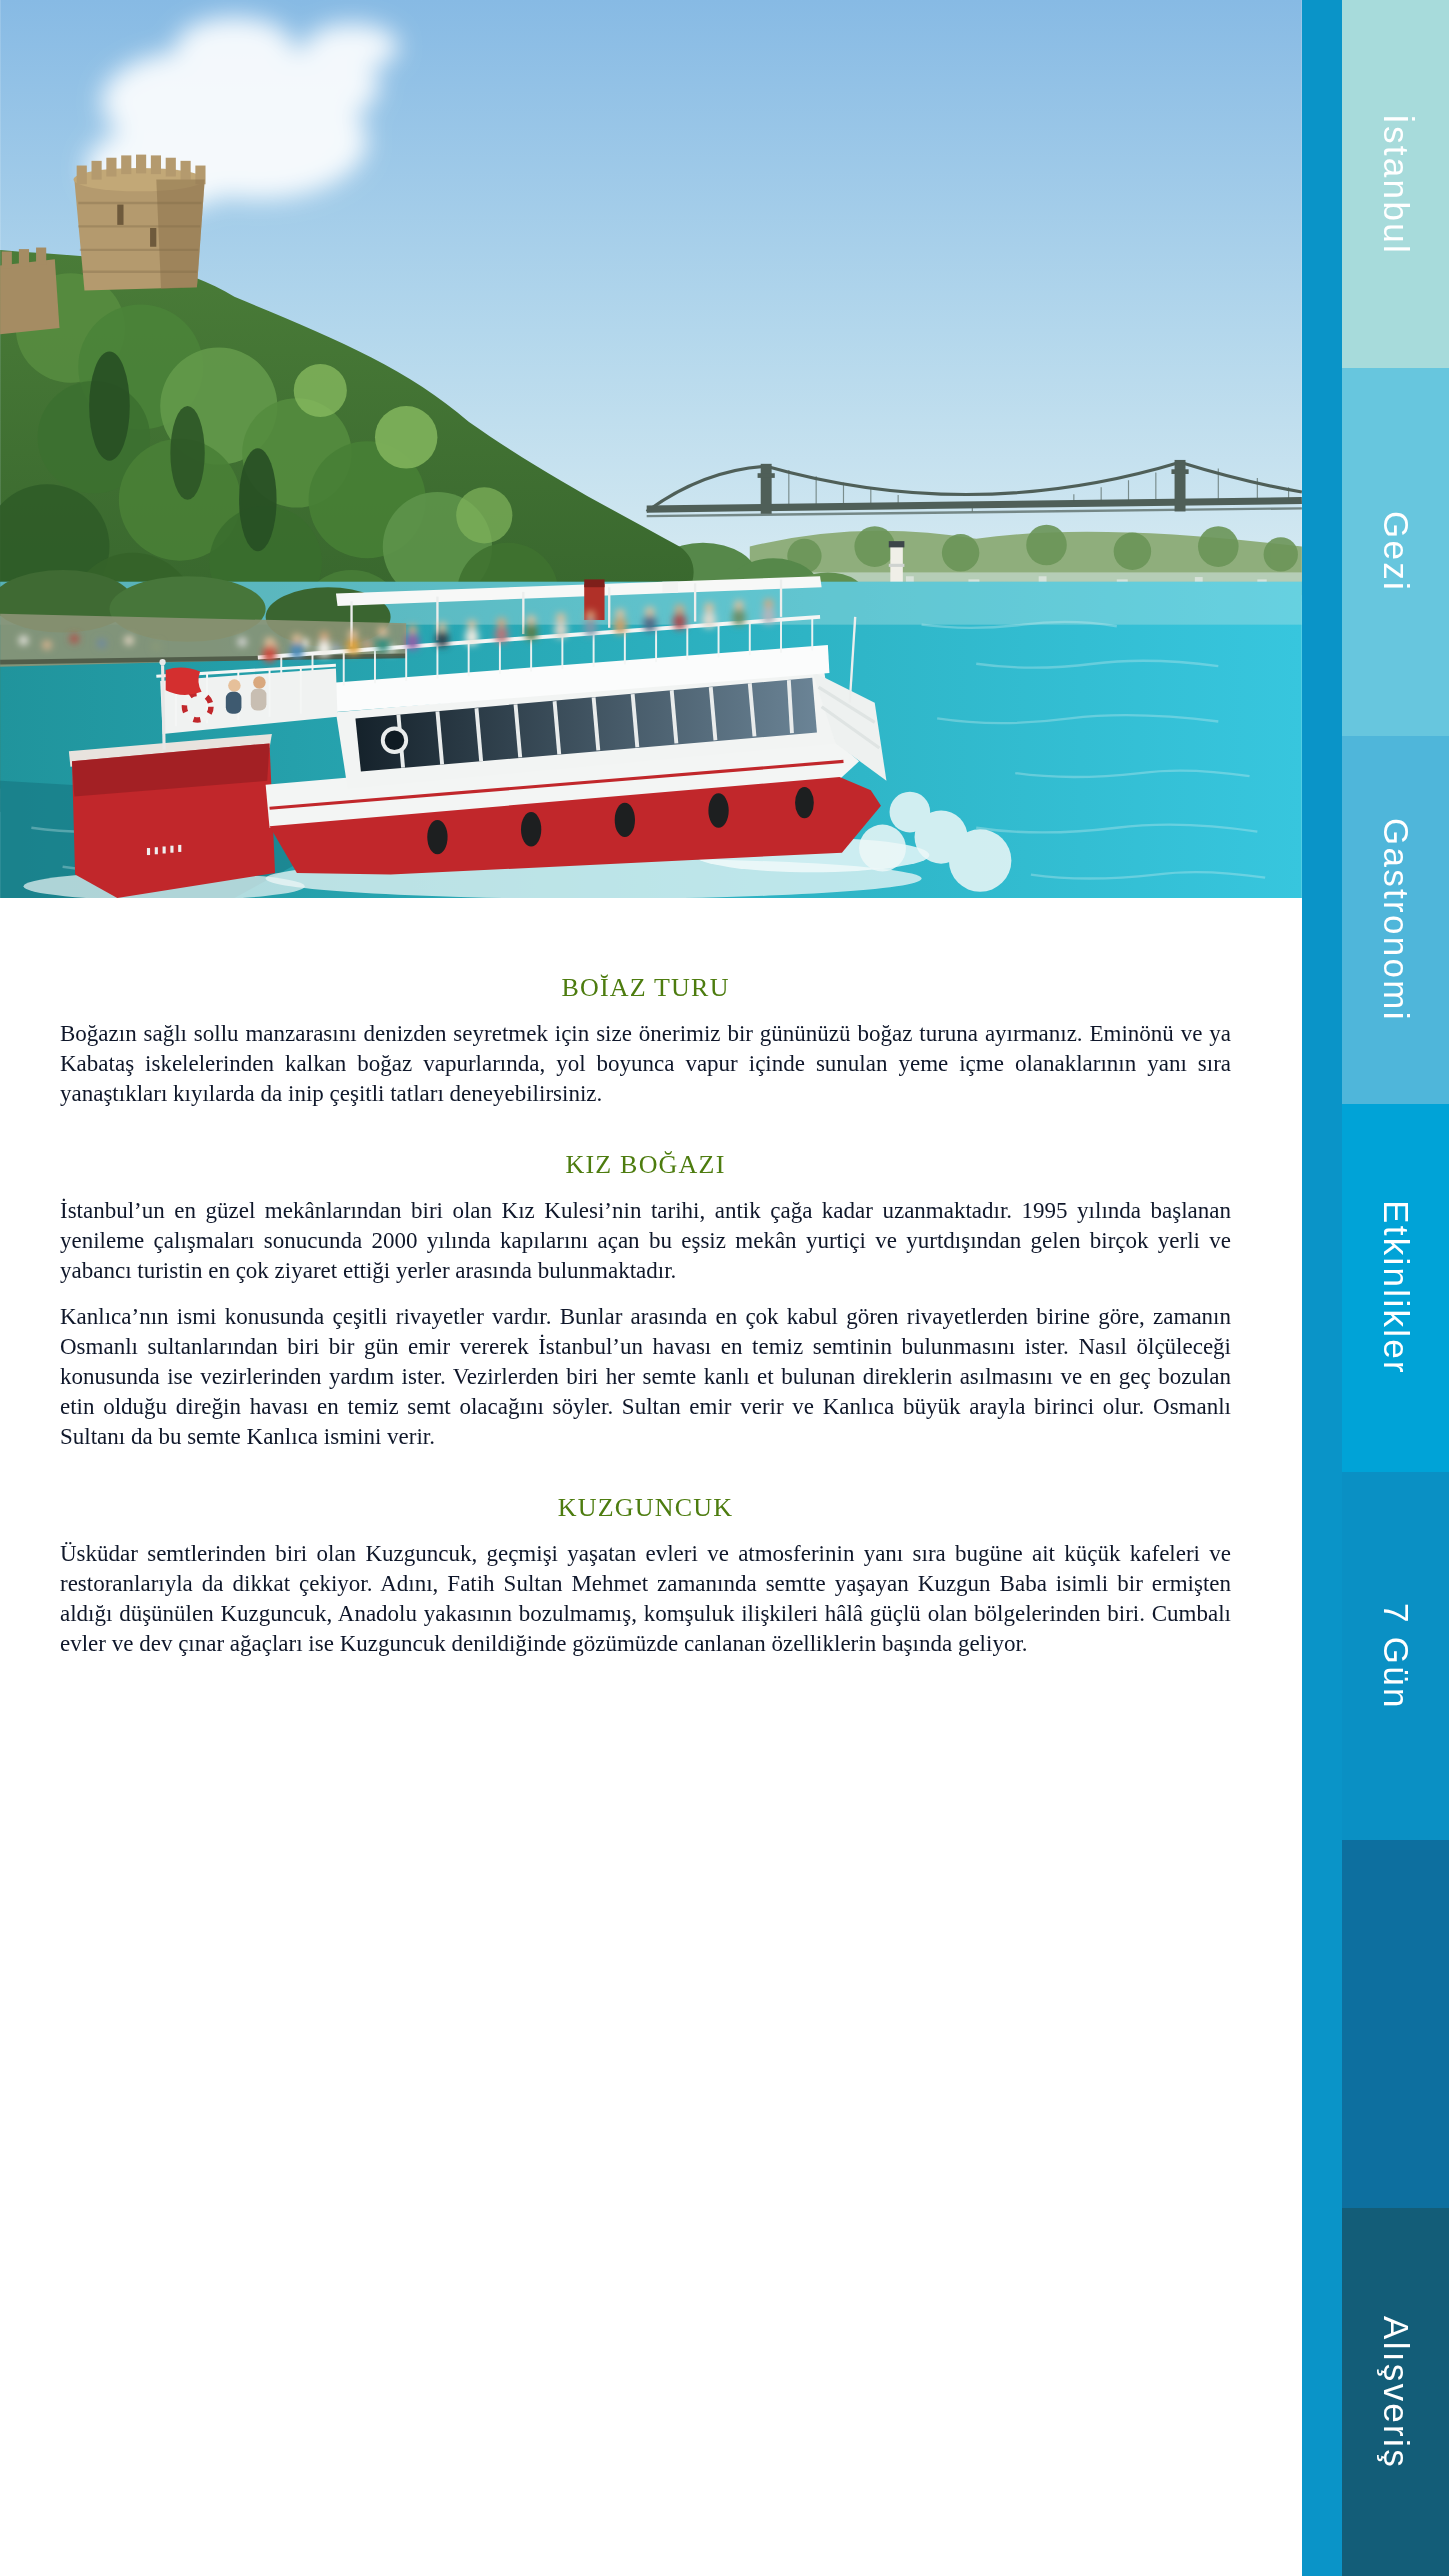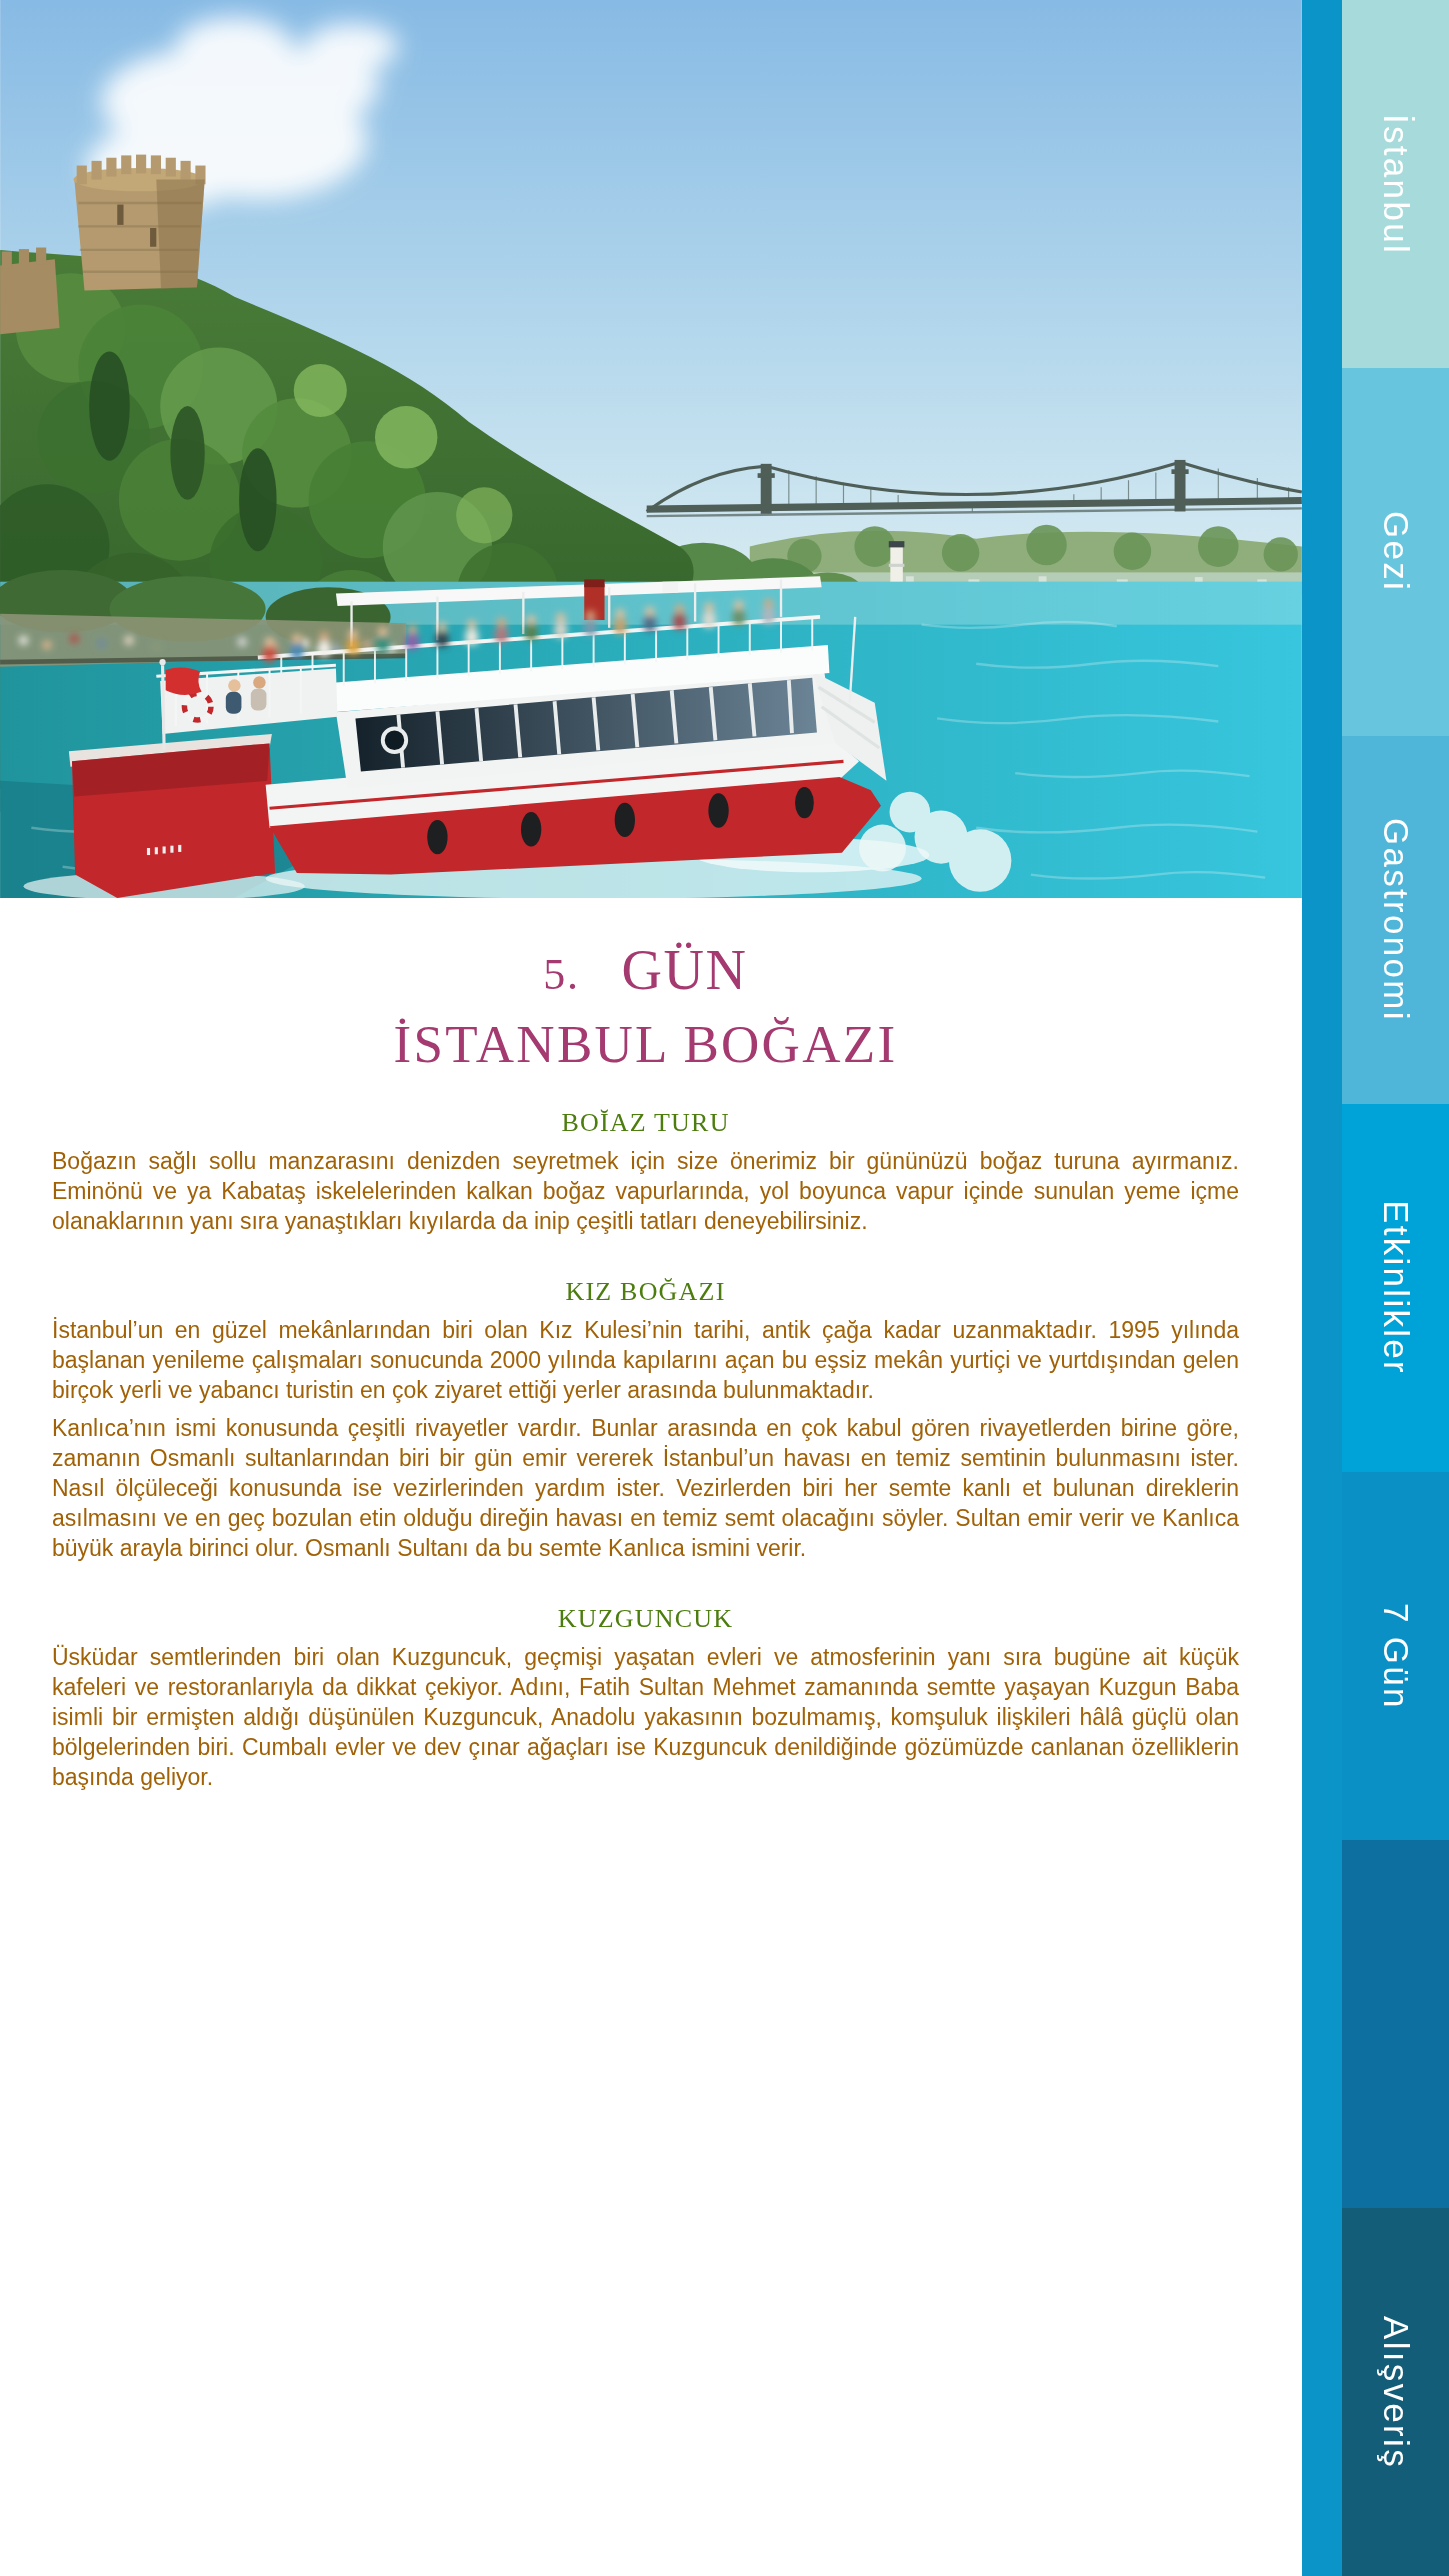--- a/index.html
+++ b/index.html
@@ -11,21 +11,21 @@
   
   .content{position:absolute;left:0;top:898px;width:1302px;box-sizing:border-box;
            padding:41px 55px 0 44px;}
   .doc-title{text-align:center;color:#a43a70;font-family:"Liberation Serif",serif;font-weight:400;}
   .doc-title .line1{font-size:56px;letter-spacing:1.6px;line-height:62px;}
   .doc-title .line1 .num{font-size:44px;margin-right:42px;}
   .doc-title .line2{font-size:53px;letter-spacing:2.3px;line-height:59px;margin-top:9.4px;}
   .article section h2{text-align:center;color:#4d7c0f;font-family:"Liberation Serif",serif;
            font-size:26px;font-weight:400;letter-spacing:1.2px;margin:41px 0 7px 0;}
   .article section.first h2{margin-top:34px;}
-  .article section p{margin:8px;text-align:justify;color:#a16207;font-size:23px;line-height:30px;}
+  .article section p{margin:16px;text-align:justify;color:#0f172a;font-size:23px;line-height:30px;font-family:Liberation Serif, serif;}
   
   .rail-strip{position:absolute;left:1302px;top:0;width:40px;height:2576px;background:#0a94c8;}
   .rail-tabs{position:absolute;left:1342px;top:0;width:108px;height:2576px;
              display:flex;flex-direction:column;}
   .tab{flex:1;display:flex;align-items:center;justify-content:center;}
   .tab span{writing-mode:vertical-rl;color:#ffffff;font-size:35px;letter-spacing:2.3px;
             white-space:nowrap;}
   .tab.t0{background:#a7dbdb;} .tab.t1{background:#67c6de;} .tab.t2{background:#4fb6da;}
   .tab.t3{background:#00a3d7;} .tab.t4{background:#0a90c4;} .tab.t5{background:#0d6f9f;}
   .tab.t6{background:#135d78;}
@@ -416,26 +416,20 @@
         <circle cx="253" cy="905" r="17" fill="none" stroke="#f2f3f2" stroke-width="7"></circle>
         <circle cx="253" cy="905" r="17" fill="none" stroke="#c1272b" stroke-width="7" stroke-dasharray="9 14"></circle>
         <path d="M208,852 L210,960" stroke="#e8e8e8" stroke-width="4"></path>
         <circle cx="208" cy="848" r="4" fill="#e8e8e8"></circle>
         <path d="M212,858 q22,-7 44,2 q-5,14 2,26 q-24,9 -46,-2 z" fill="#d42f2f"></path>
       </g>
     </svg>
   </div>
 
   <div class="content">
-    <div class="doc-title">
-      <div class="line1">
-        <span class="num">5.</span><span>GÜN</span>
-      </div>
-      <div class="line2">İSTANBUL BOĞAZI</div>
-    </div>
 
     <div class="article">
       <section class="first">
         <h2>BOĬAZ TURU</h2>
         <p>Boğazın sağlı sollu manzarasını denizden seyretmek için size önerimiz bir gününüzü boğaz turuna ayırmanız. Eminönü ve ya Kabataş iskelelerinden kalkan boğaz vapurlarında, yol boyunca vapur içinde sunulan yeme içme olanaklarının yanı sıra yanaştıkları kıyılarda da inip çeşitli tatları deneyebilirsiniz.</p>
       </section>
       <section>
         <h2>KIZ BOĞAZI</h2>
         <p>İstanbul’un en güzel mekânlarından biri olan Kız Kulesi’nin tarihi, antik çağa kadar uzanmaktadır. 1995 yılında başlanan yenileme çalışmaları sonucunda 2000 yılında kapılarını açan bu eşsiz mekân yurtiçi ve yurtdışından gelen birçok yerli ve yabancı turistin en çok ziyaret ettiği yerler arasında bulunmaktadır.</p>
       </section>

